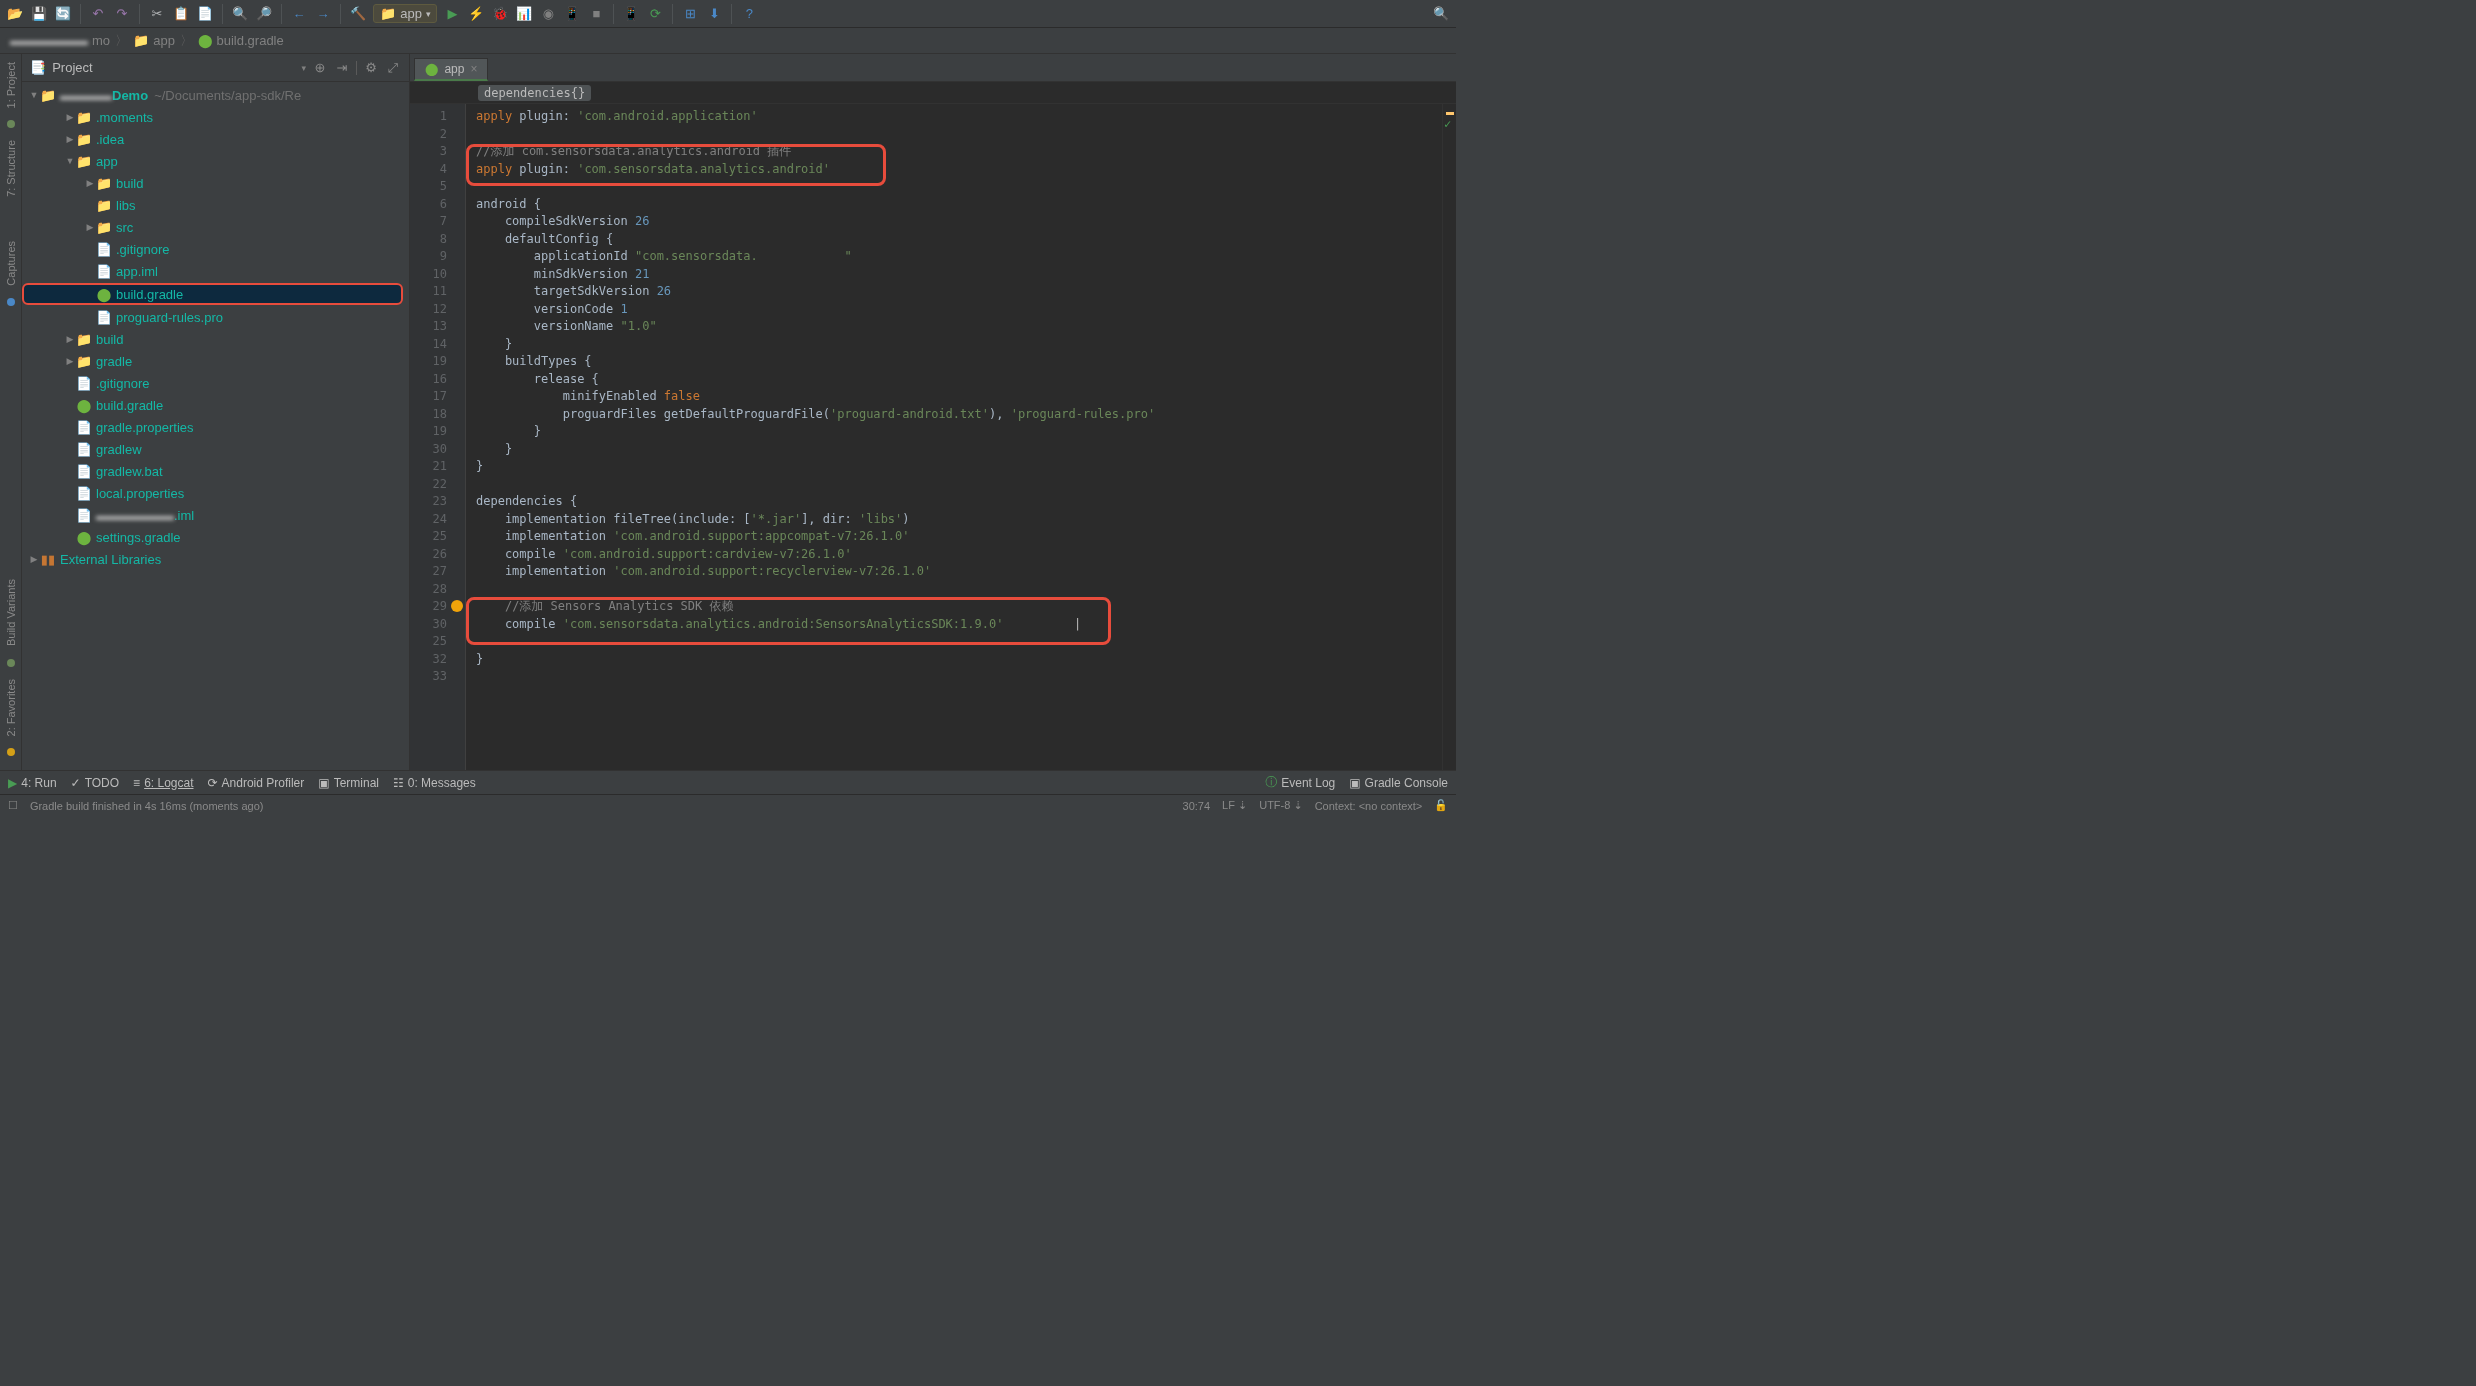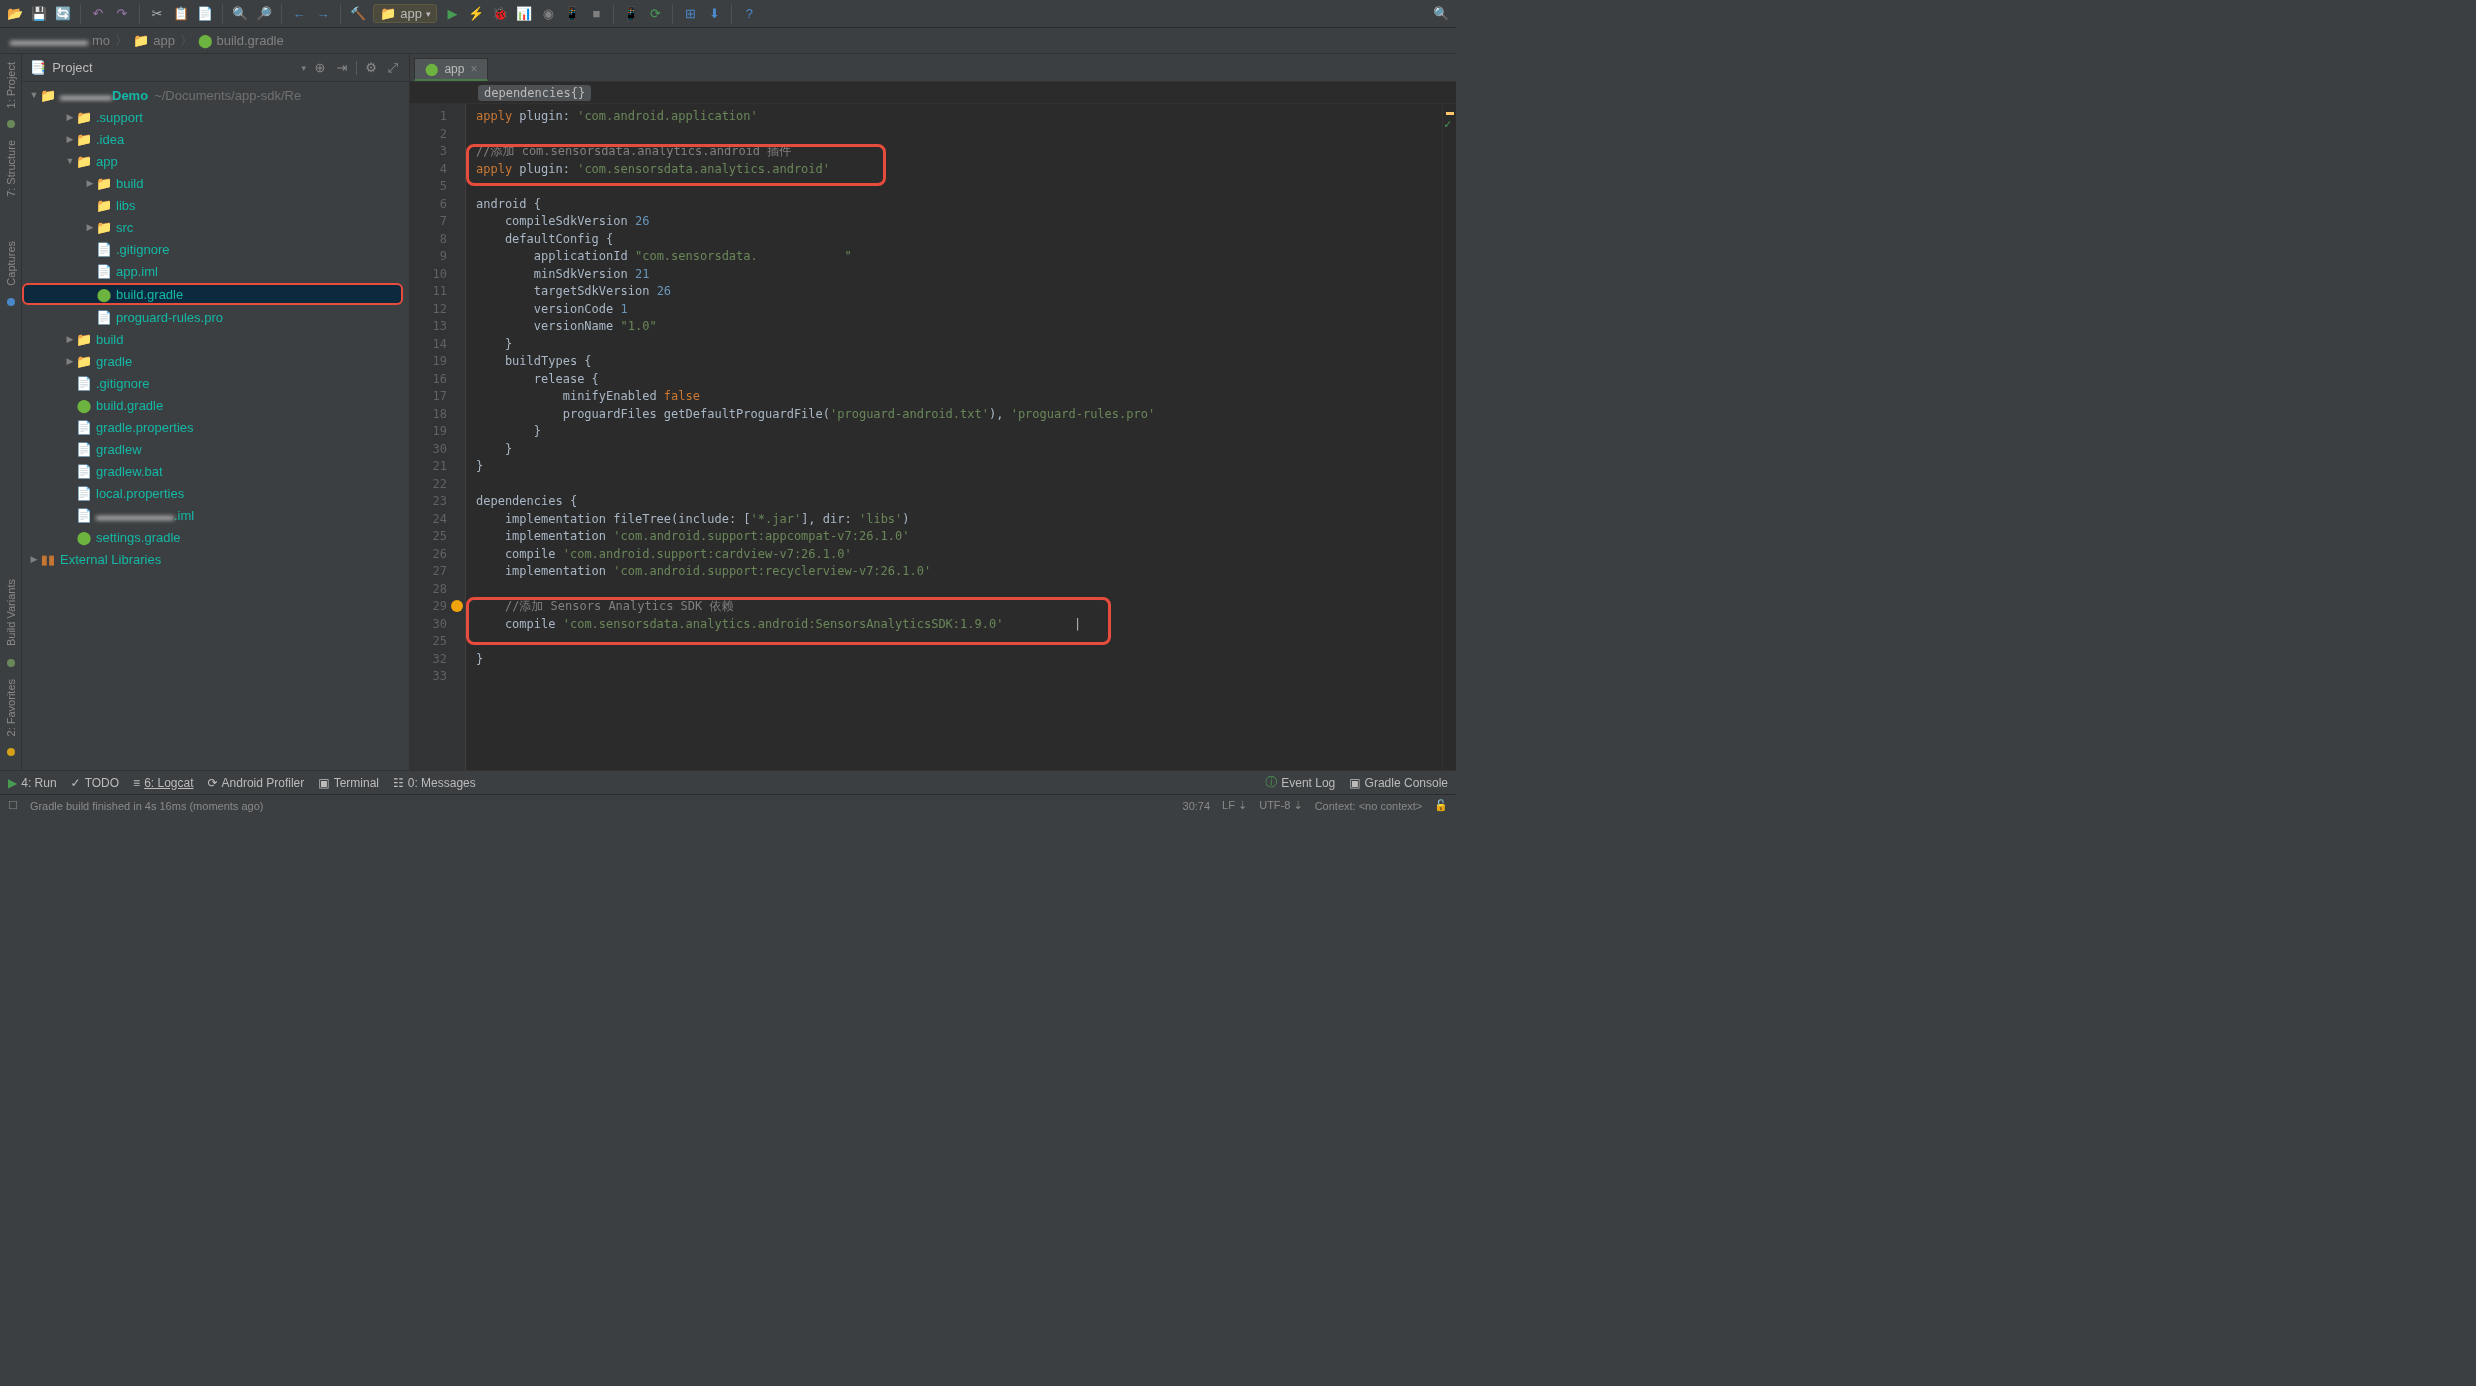--- a/index.html
+++ b/index.html
@@ -295,21 +295,21 @@
         <span style="filter:blur(2px);color:#bbbbbb">▬▬▬▬</span>
           <span class="label" style="font-weight:bold">Demo</span>
         <span class="path">~/Documents/app-sdk/Re</span>
       </div>
       <div id="tree-items">
           <div class="tree-item" style="padding-left: 42px;">
             <span class="arrow">▶</span>
             <span class="icon">
               <span style="color:#c57633">📁</span>
             </span>
-            <span class="label">.support</span>
+            <span class="label">.moments</span>
           </div>
           <div class="tree-item" style="padding-left: 42px;">
             <span class="arrow">▶</span>
             <span class="icon">
               <span style="color:#c57633">📁</span>
             </span>
             <span class="label">.idea</span>
           </div>
           <div class="tree-item" style="padding-left: 42px;">
             <span class="arrow">▼</span>

